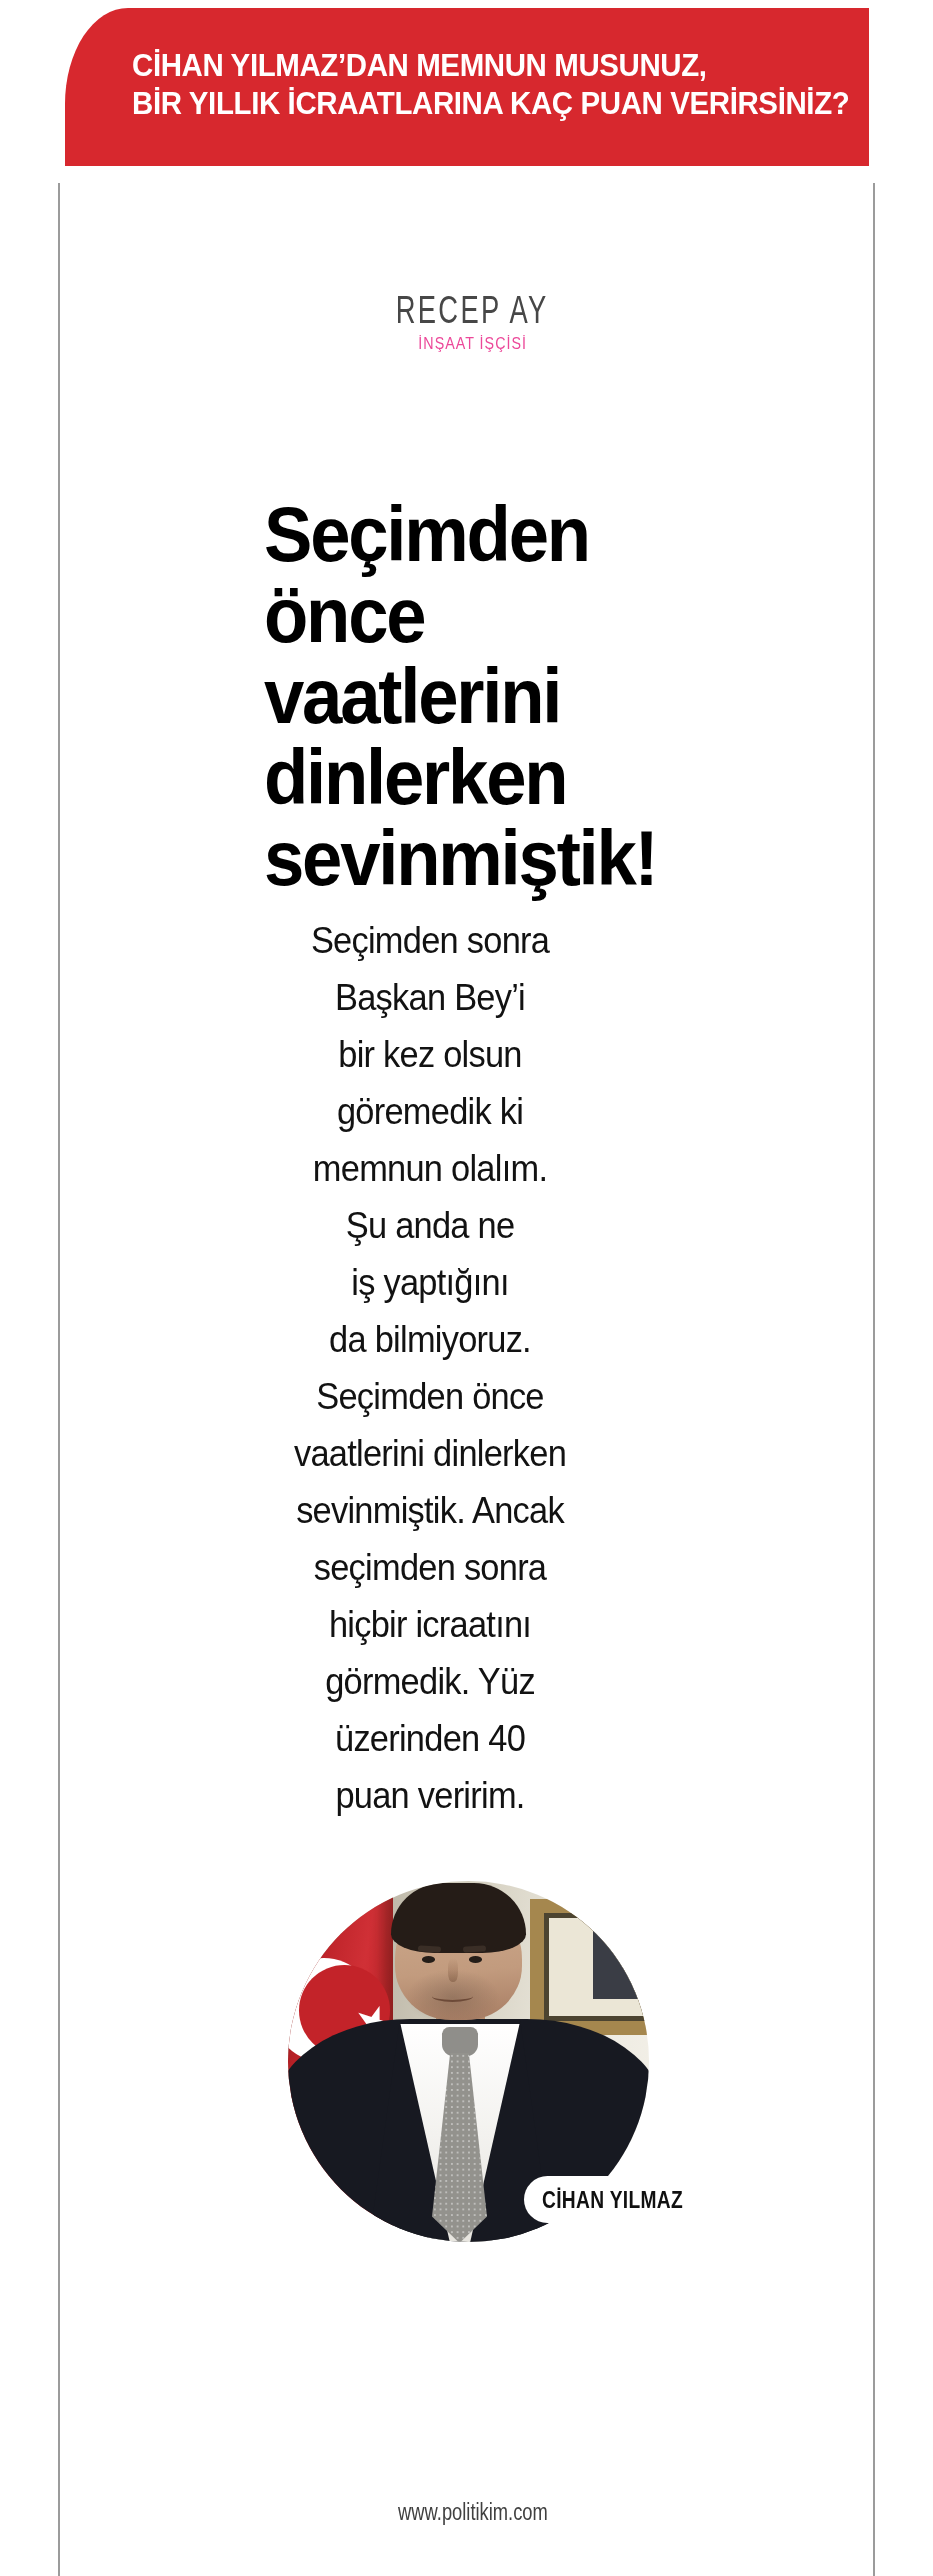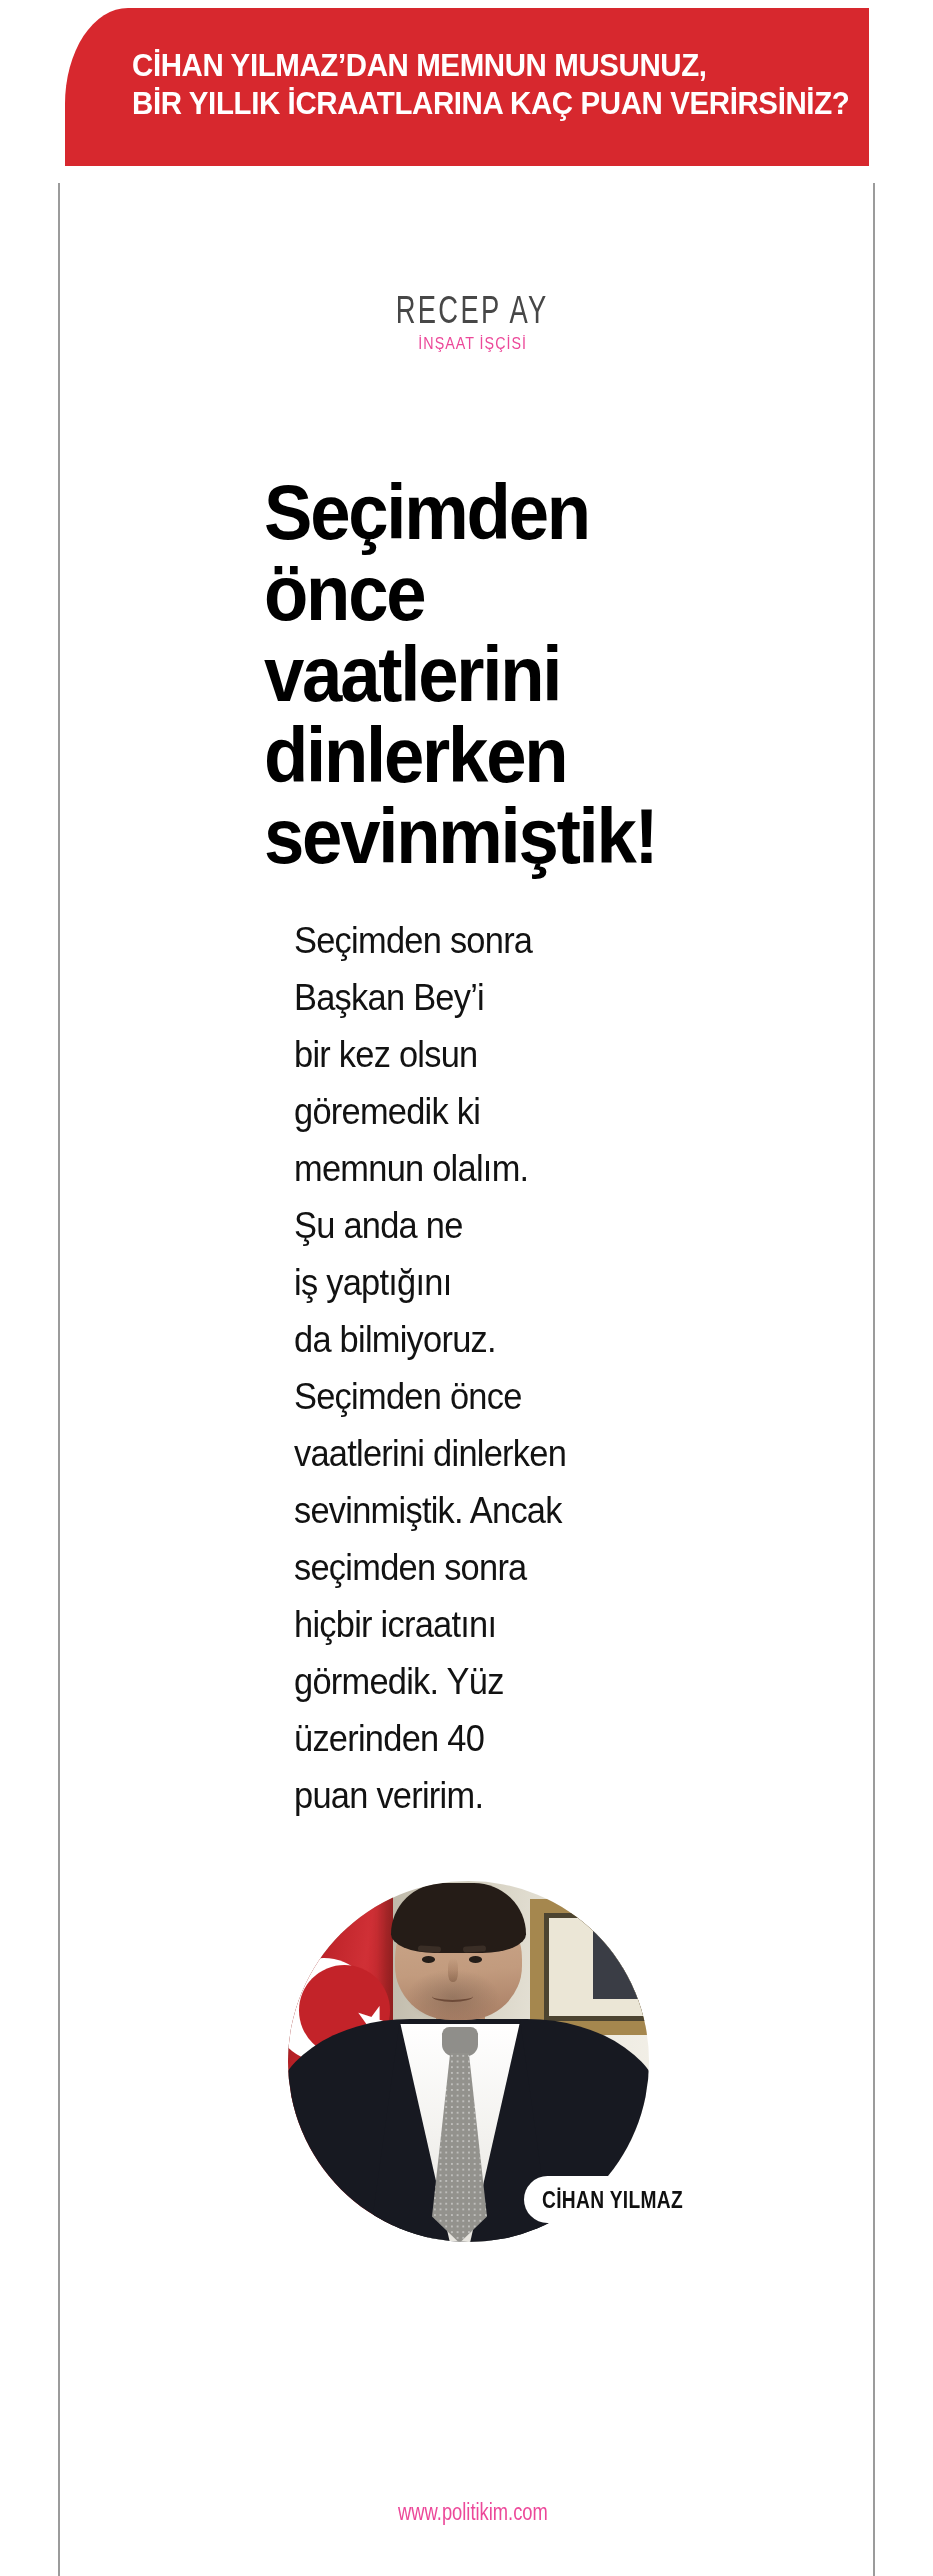--- a/index.html
+++ b/index.html
@@ -22,28 +22,28 @@
   .card-border{position:absolute;top:183px;width:1.6px;height:2393px;background:#9b9b9b;}
   .card-border.left{left:58px;}
   .card-border.right{left:873px;}
   
   .center-row{position:absolute;left:59px;width:827px;text-align:center;white-space:nowrap;}
   .interviewee-name{top:289px;font-size:38px;color:#474747;}
   .interviewee-name span{display:inline-block;transform:scaleX(.72);letter-spacing:3.2px;}
   .interviewee-occupation{top:334px;font-size:17px;color:#ec4899;}
   .interviewee-occupation span{display:inline-block;transform:scaleX(.84);letter-spacing:1.2px;}
   
-  .headline{position:absolute;left:264px;top:472px;}
+  .headline{position:absolute;left:264px;top:494px;}
   .h-line{
     font-size:78px;line-height:81px;font-weight:bold;color:#000000;
     white-space:nowrap;letter-spacing:-2.4px;
     transform:scaleX(.93);transform-origin:left top;
   }
   
-  .quote{position:absolute;left:294px;top:912px;}
+  .quote{position:absolute;left:294px;top:912px;text-align:center;}
   .q-line{
     font-size:37px;line-height:57px;color:#121212;white-space:nowrap;
     letter-spacing:-0.8px;transform:scaleX(.93);transform-origin:left top;
   }
   
   .photo{
     position:absolute;left:288px;top:1881px;width:361px;height:361px;
     border-radius:50%;overflow:hidden;
     background:linear-gradient(97deg,#938e80 0%,#b9b3a4 20%,#d6d1c2 48%,#ece9df 75%,#f3f0e8 100%);
   }
@@ -96,21 +96,21 @@
     border-radius:23.5px 0 0 23.5px;display:flex;align-items:center;
     padding:0 32px 0 18px;z-index:5;
   }
   .name-tab-label{
     font-size:24px;font-weight:bold;color:#101010;white-space:nowrap;
     transform:scaleX(.8);transform-origin:left center;letter-spacing:0.4px;
   }
   
   .footer-code{top:2471px;font-size:23px;color:#1c1c1c;}
   .footer-code span{display:inline-block;transform:scaleX(.85);}
-  .footer-url{top:2499px;font-size:23.5px;color:#ec4899;}
+  .footer-url{top:2499px;font-size:23.5px;color:#404040;}
   .footer-url span{display:inline-block;transform:scaleX(.78);}
 </style>
 </head>
 <body>
 
 <div class="page">
 
   <div class="banner" style="background: rgb(215, 40, 46);">
     <div class="banner-text">
       <div class="banner-line">CİHAN YILMAZ’DAN MEMNUN MUSUNUZ,</div>

